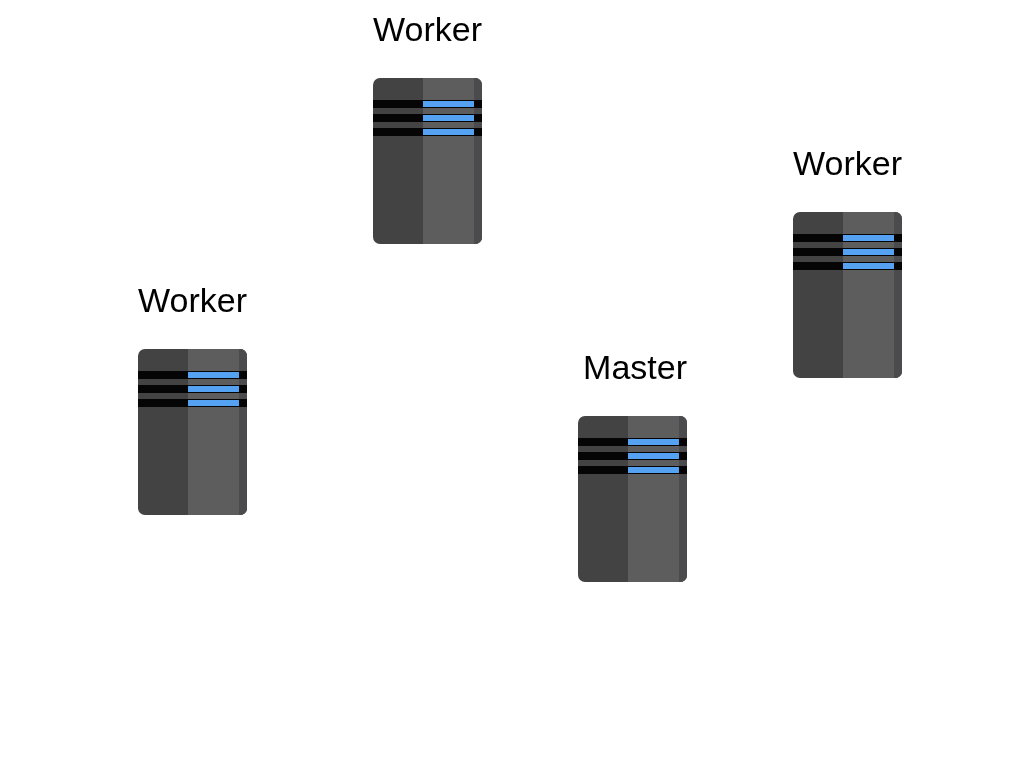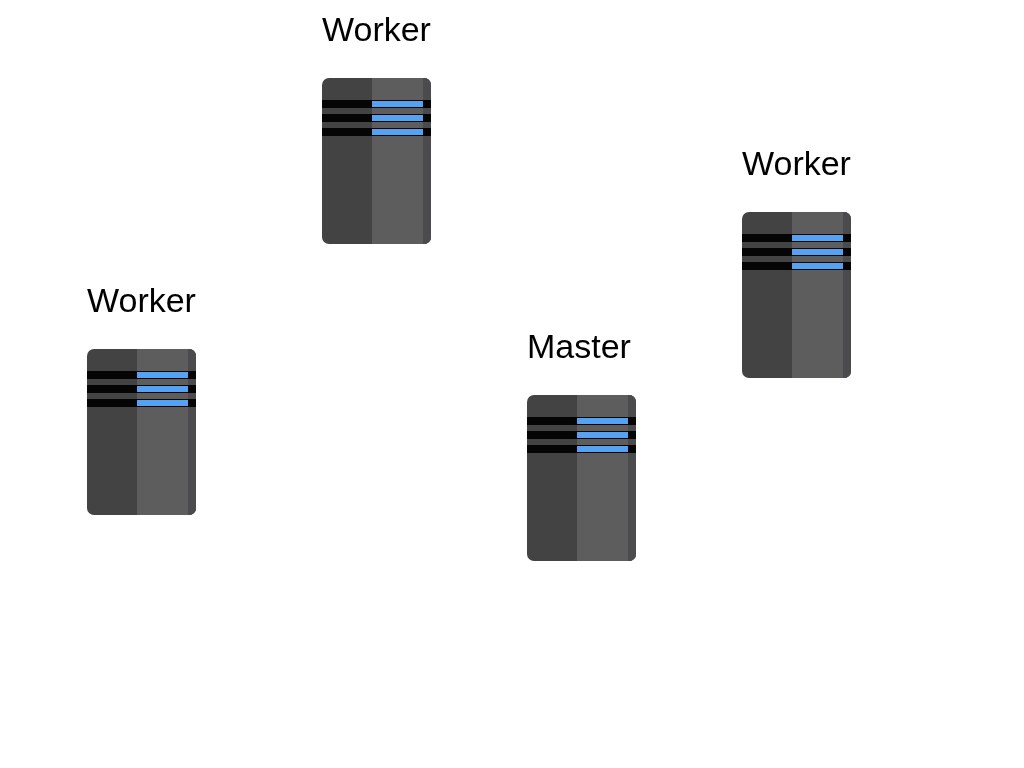--- a/index.html
+++ b/index.html
@@ -13,21 +13,21 @@
     width: 1024px;
     height: 768px;
     background: var(--background, #ffffff);
     overflow: hidden;
   }
   .node {
     position: absolute;
     width: 160px;
     display: flex;
     flex-direction: column;
-    align-items: flex-start;
+    align-items: flex-end;
     gap: 21px;
   }
   .node-label {
     height: 44px;
     line-height: 44px;
     margin-bottom: 6px;
     font-size: 34px;
     font-weight: 400;
     letter-spacing: 0px;
     color: var(--label, #000000);
@@ -73,21 +73,21 @@
     left: 46%;
     right: 8px;
     top: 1px;
     bottom: 1px;
     background: var(--stripe-accent, #55a1f2);
   }
   
   #node-worker-top   { left: 322px; top: 7px;   }
   #node-worker-right { left: 742px; top: 141px; }
   #node-worker-left  { left: 87px;  top: 278px; }
-  #node-master       { left: 527px; top: 324px; }
+  #node-master       { left: 527px; top: 345px; }
 </style>
 </head>
 <body>
 
 <div id="canvas">
 
   <div class="node" id="node-worker-top">
     <div class="node-label">Worker</div>
     <div class="server">
       <div class="right-panel"></div>

